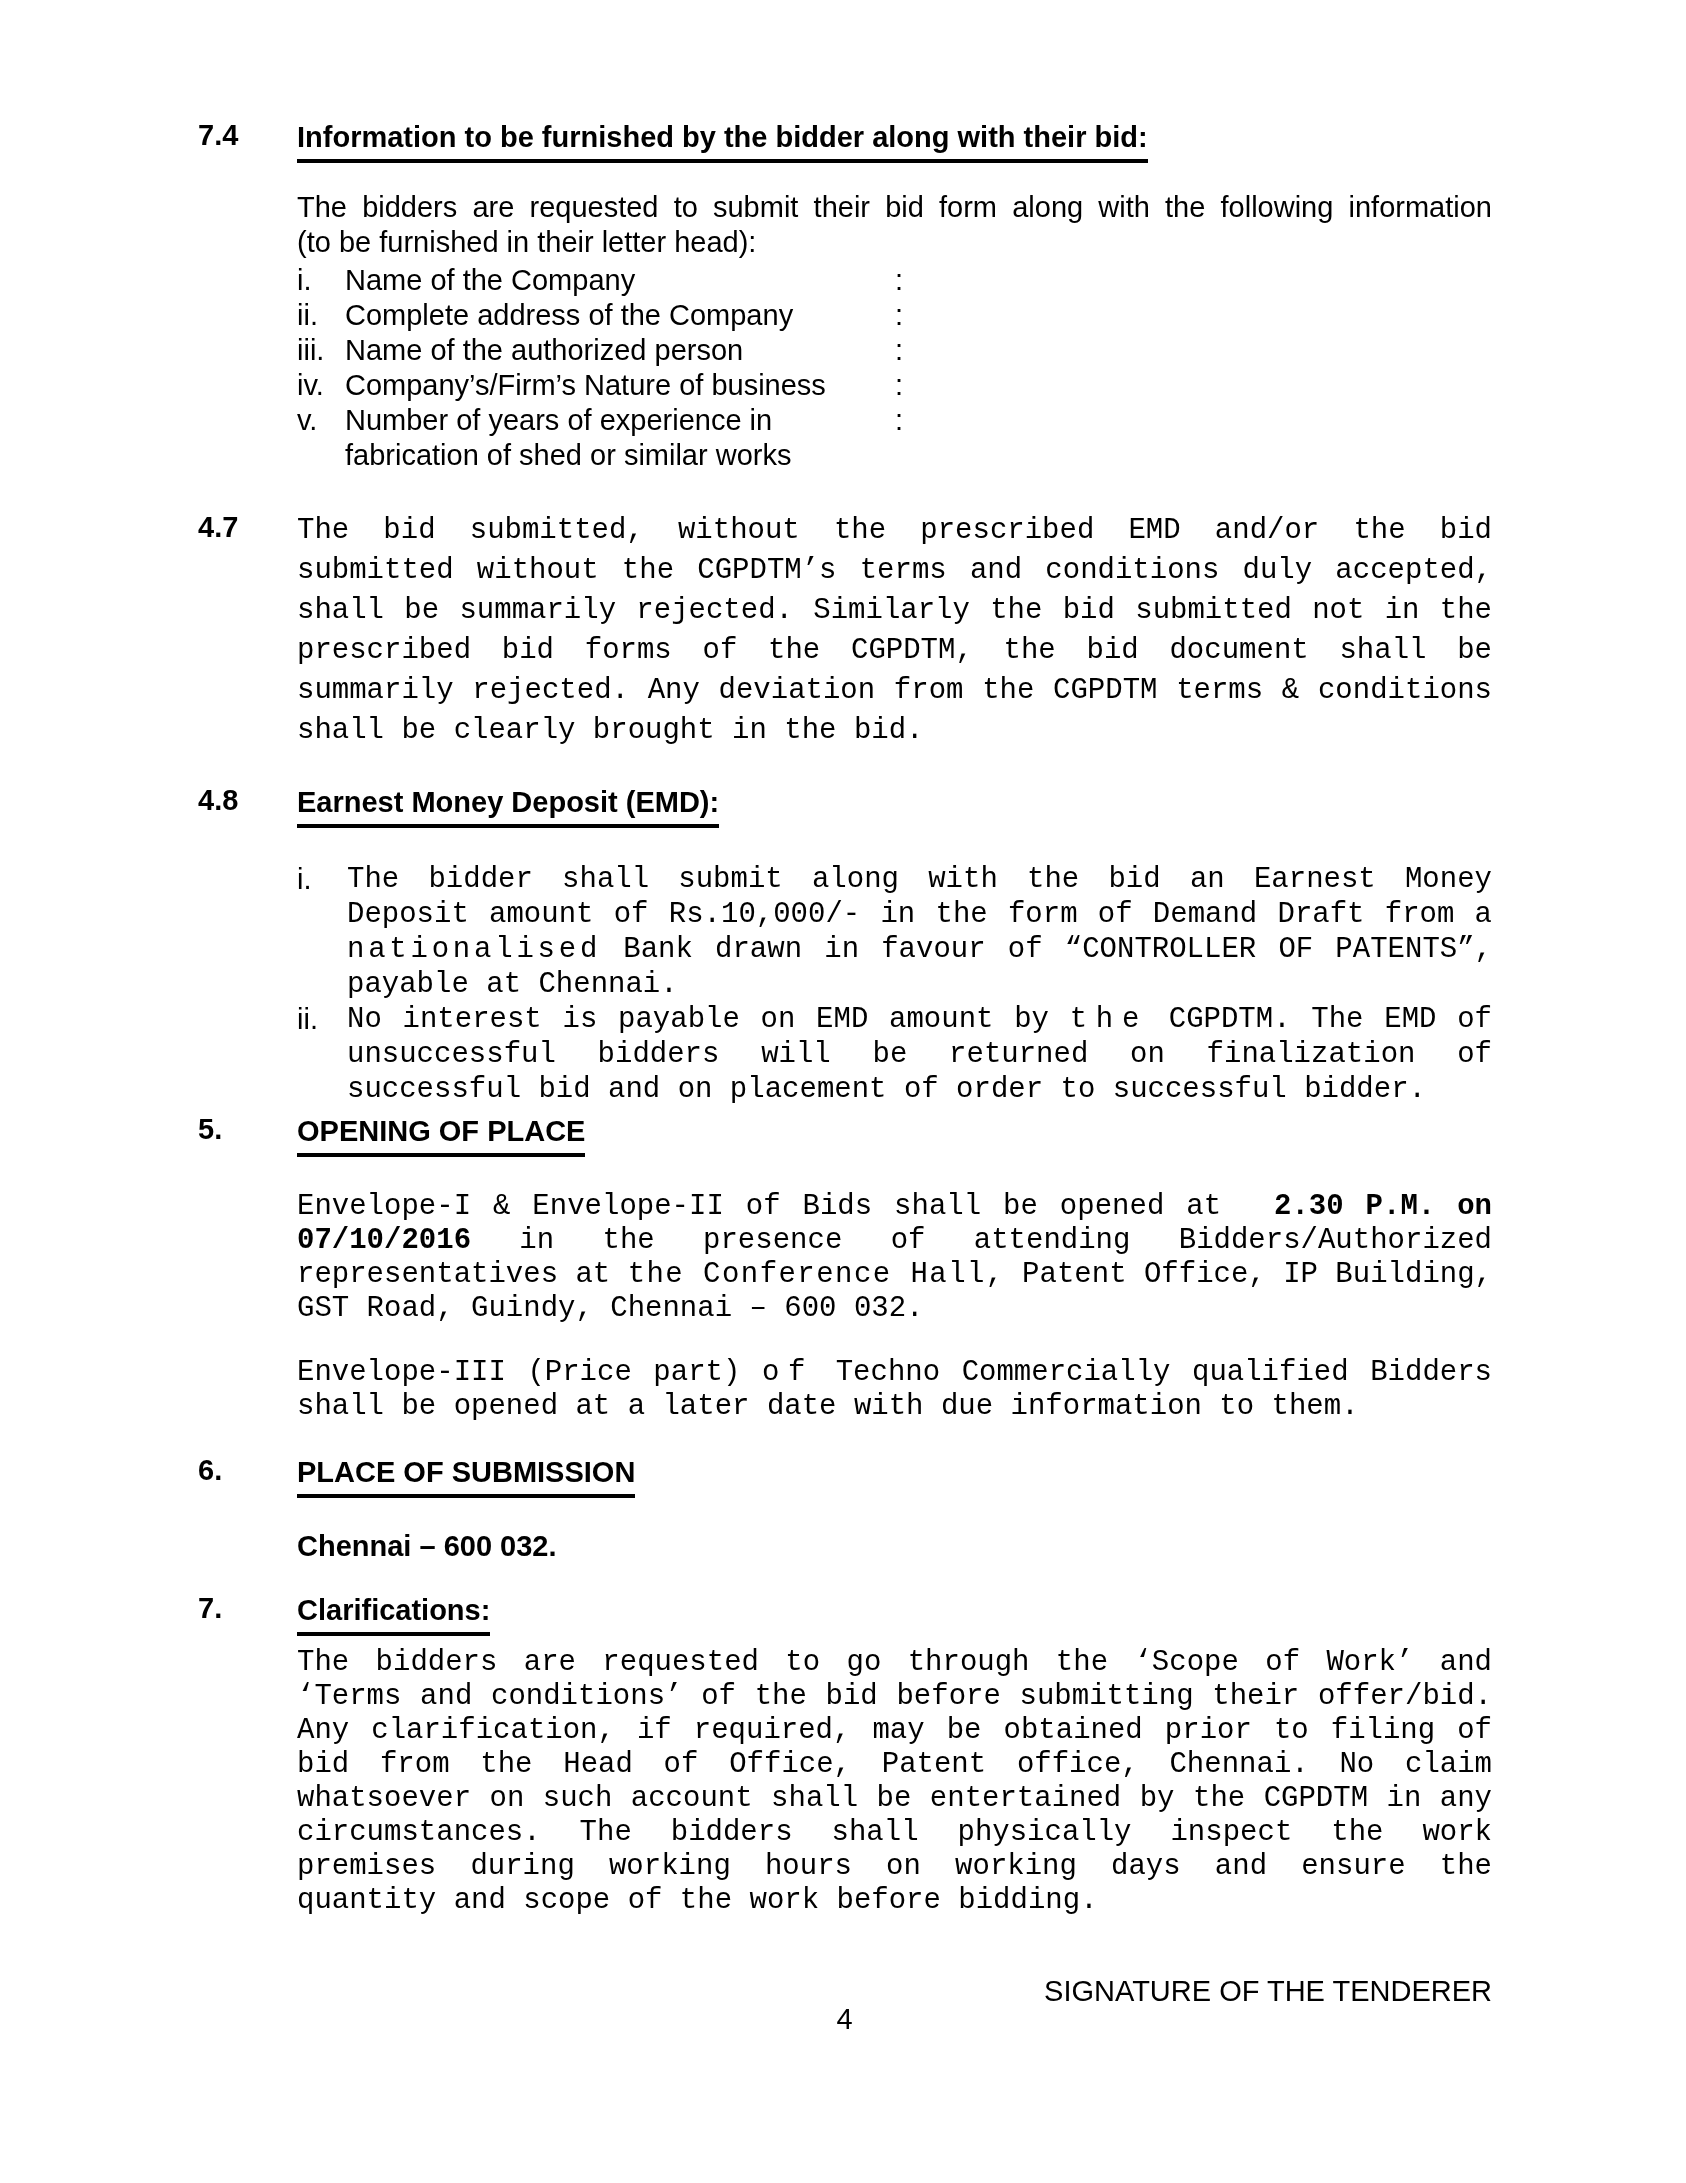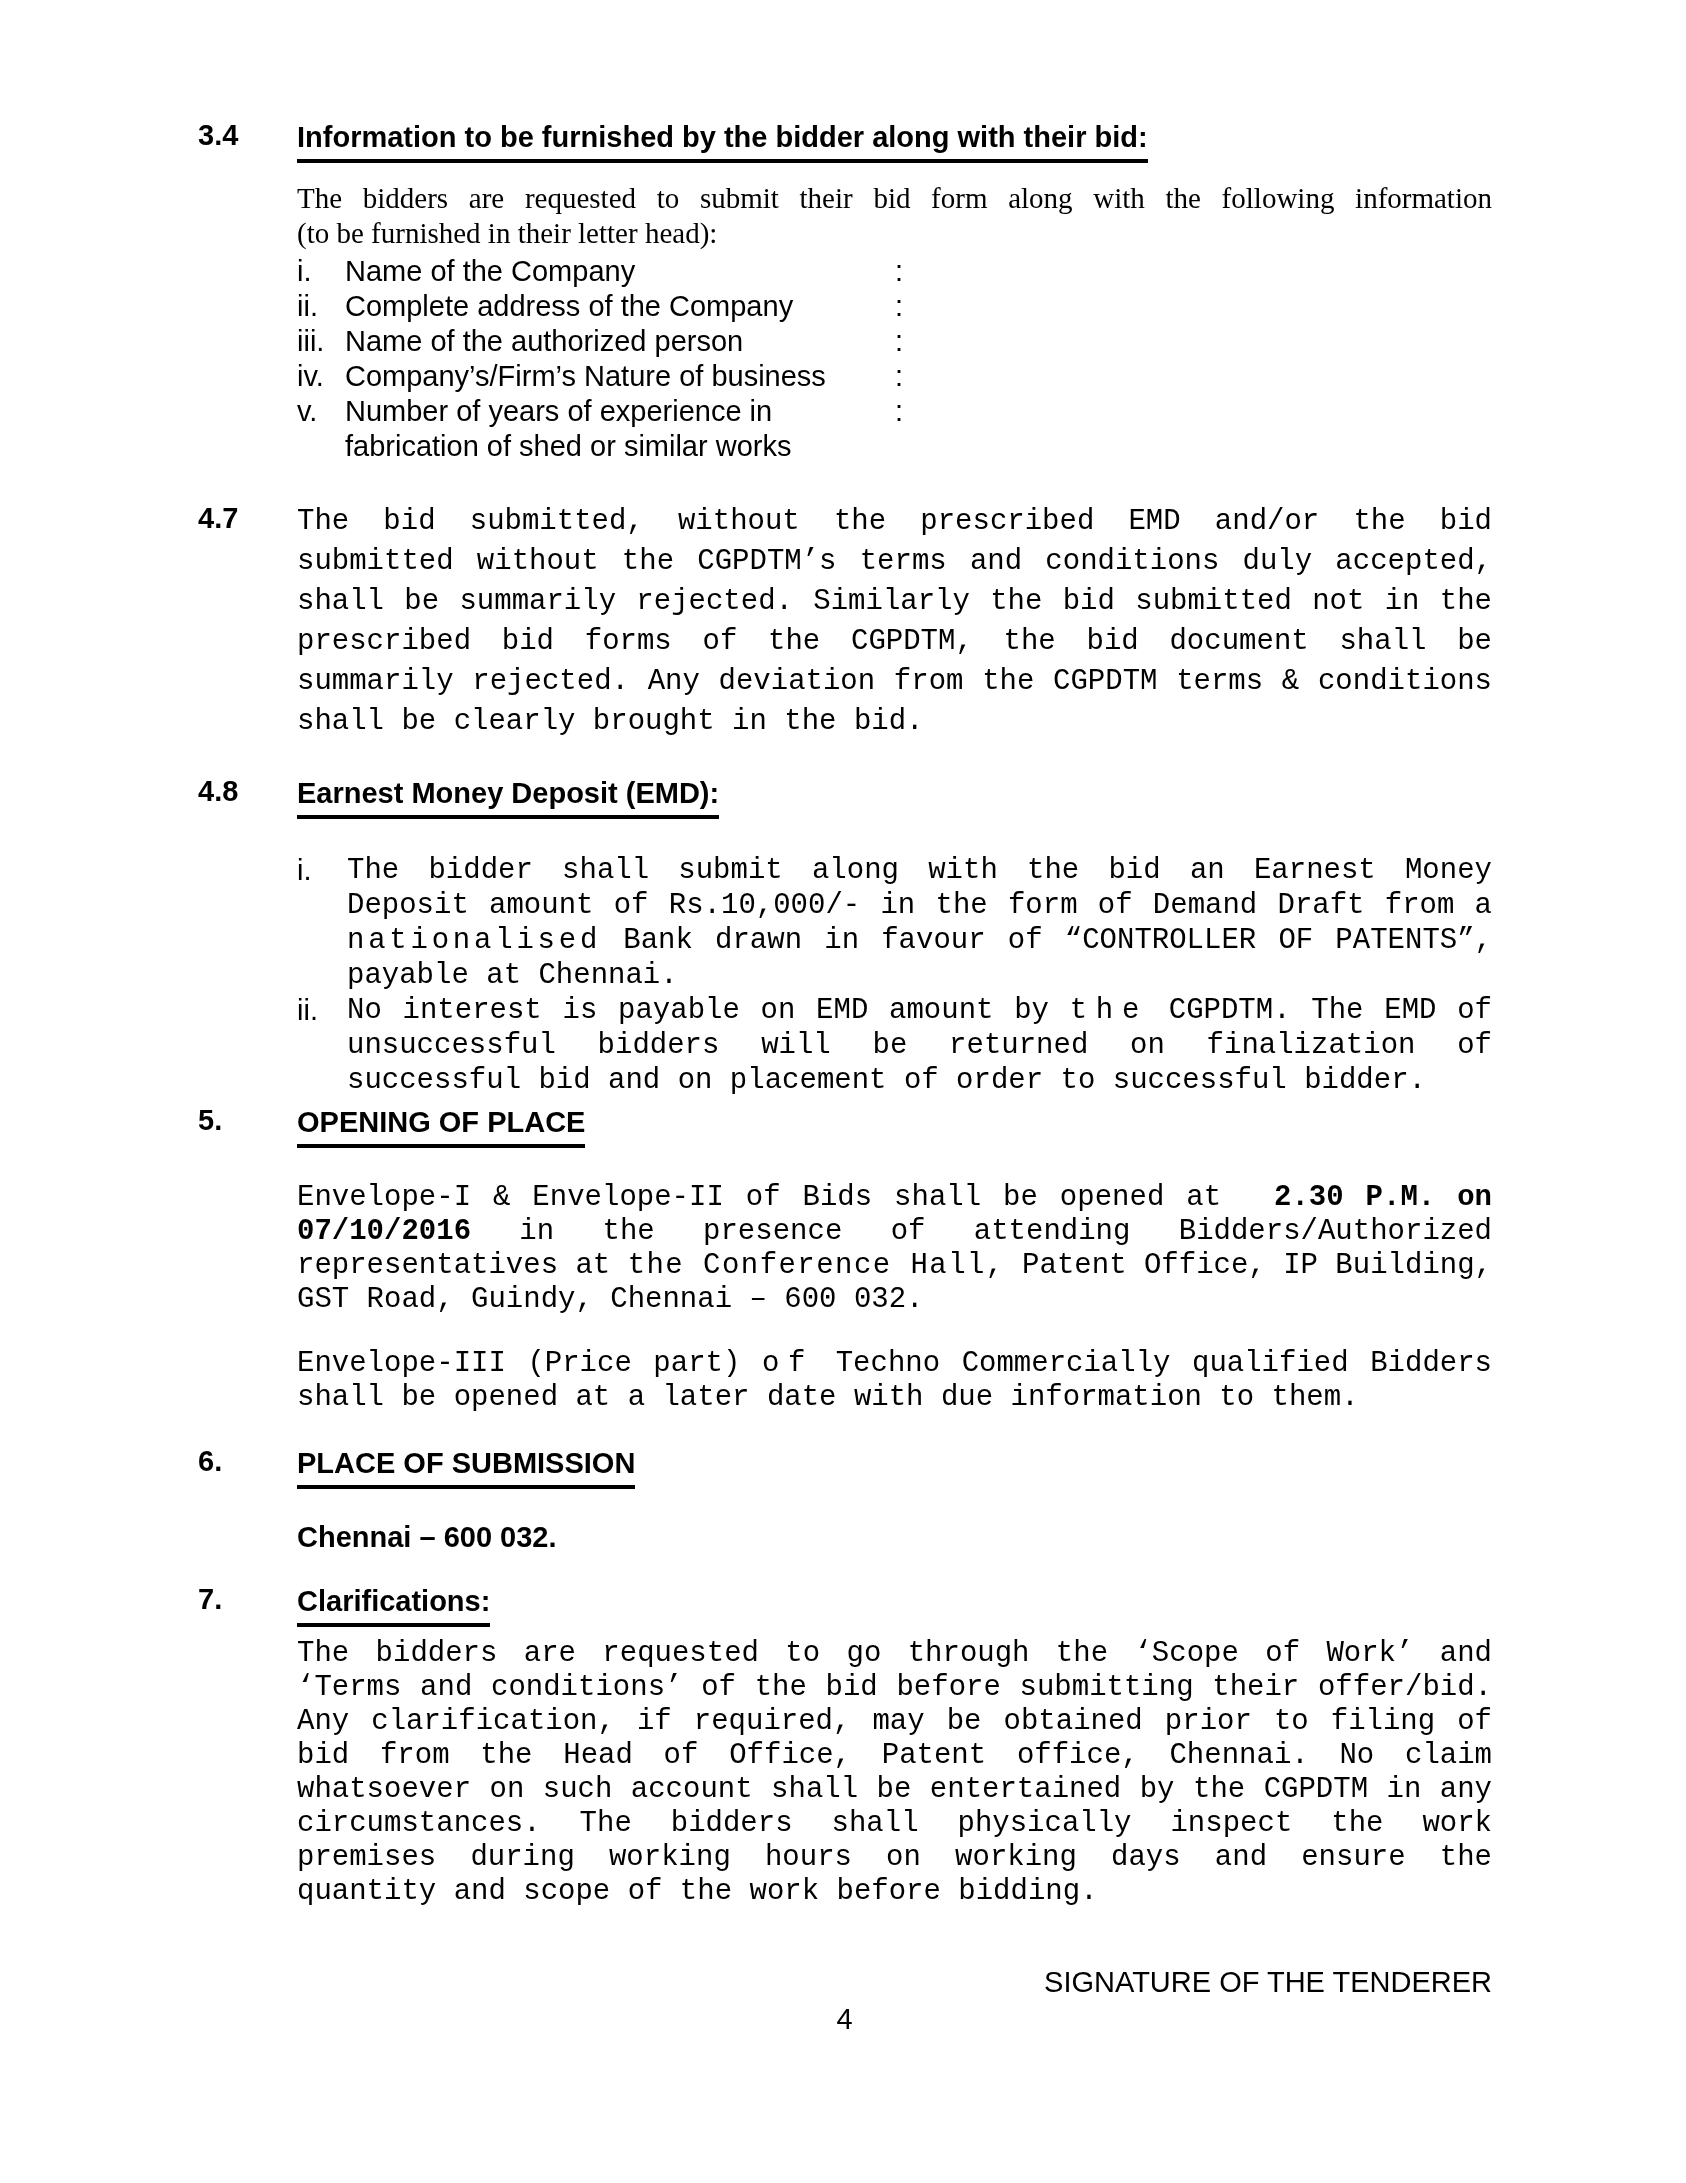--- a/index.html
+++ b/index.html
@@ -25,21 +25,21 @@
   .hd .ul {
     display: inline-block;
     border-bottom: 4.6px solid #000;
     padding-bottom: 4px;
   }
   .just { text-align: justify; font-family: Liberation Mono, monospace; }
   .line { display: block; }
   .fj { display: block; text-align: justify; text-align-last: justify; }
 
   
-  .s46 .intro { margin-top: 18px; line-height: 35px; font-family: Liberation Serif, serif; }
+  .s46 .intro { margin-top: 27px; line-height: 35px; }
   .s46 .list { margin-top: 2.6px; }
   .cli {
     display: grid;
     grid-template-columns: 48px 550px 1fr;
     line-height: 35px;
   }
   .cli .colon { text-align: left; }
 
   
   .s47 { margin-top: 38px; }
@@ -84,21 +84,21 @@
   .ls1 { letter-spacing: 0.05em; }
   .ls2 { letter-spacing: 0.13em; }
   .ls3 { letter-spacing: 0.30em; }
 </style>
 </head>
 <body>
 
 <div class="page">
 
   <div class="sec s46">
-    <div class="num">3.4</div>
+    <div class="num">7.4</div>
     <div class="content">
       <div class="hd">
         <span class="ul">Information to be furnished by the bidder along with their bid:</span>
       </div>
       <div class="intro">
         <span class="fj">The bidders are requested to submit their bid form along with the following information</span>
         <span class="line">(to be furnished in their letter head):</span>
       </div>
       <div class="list">
         <div class="cli">

